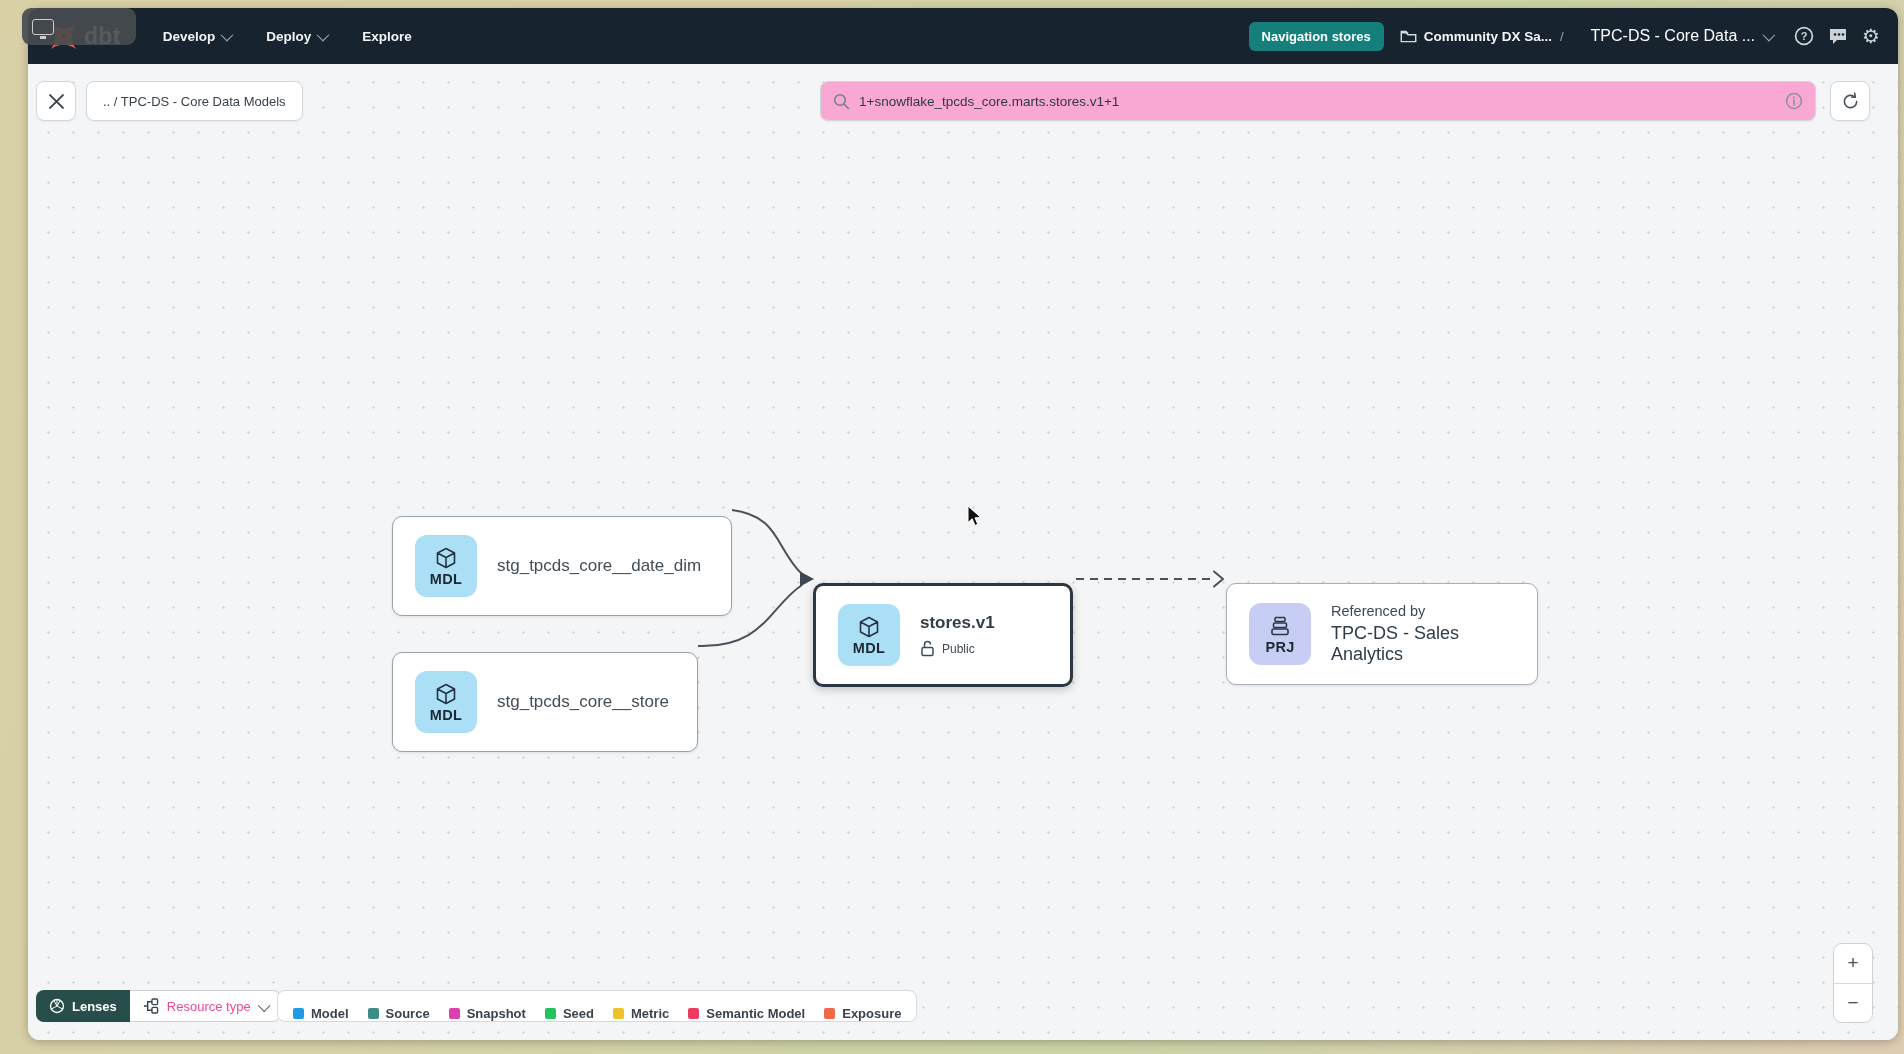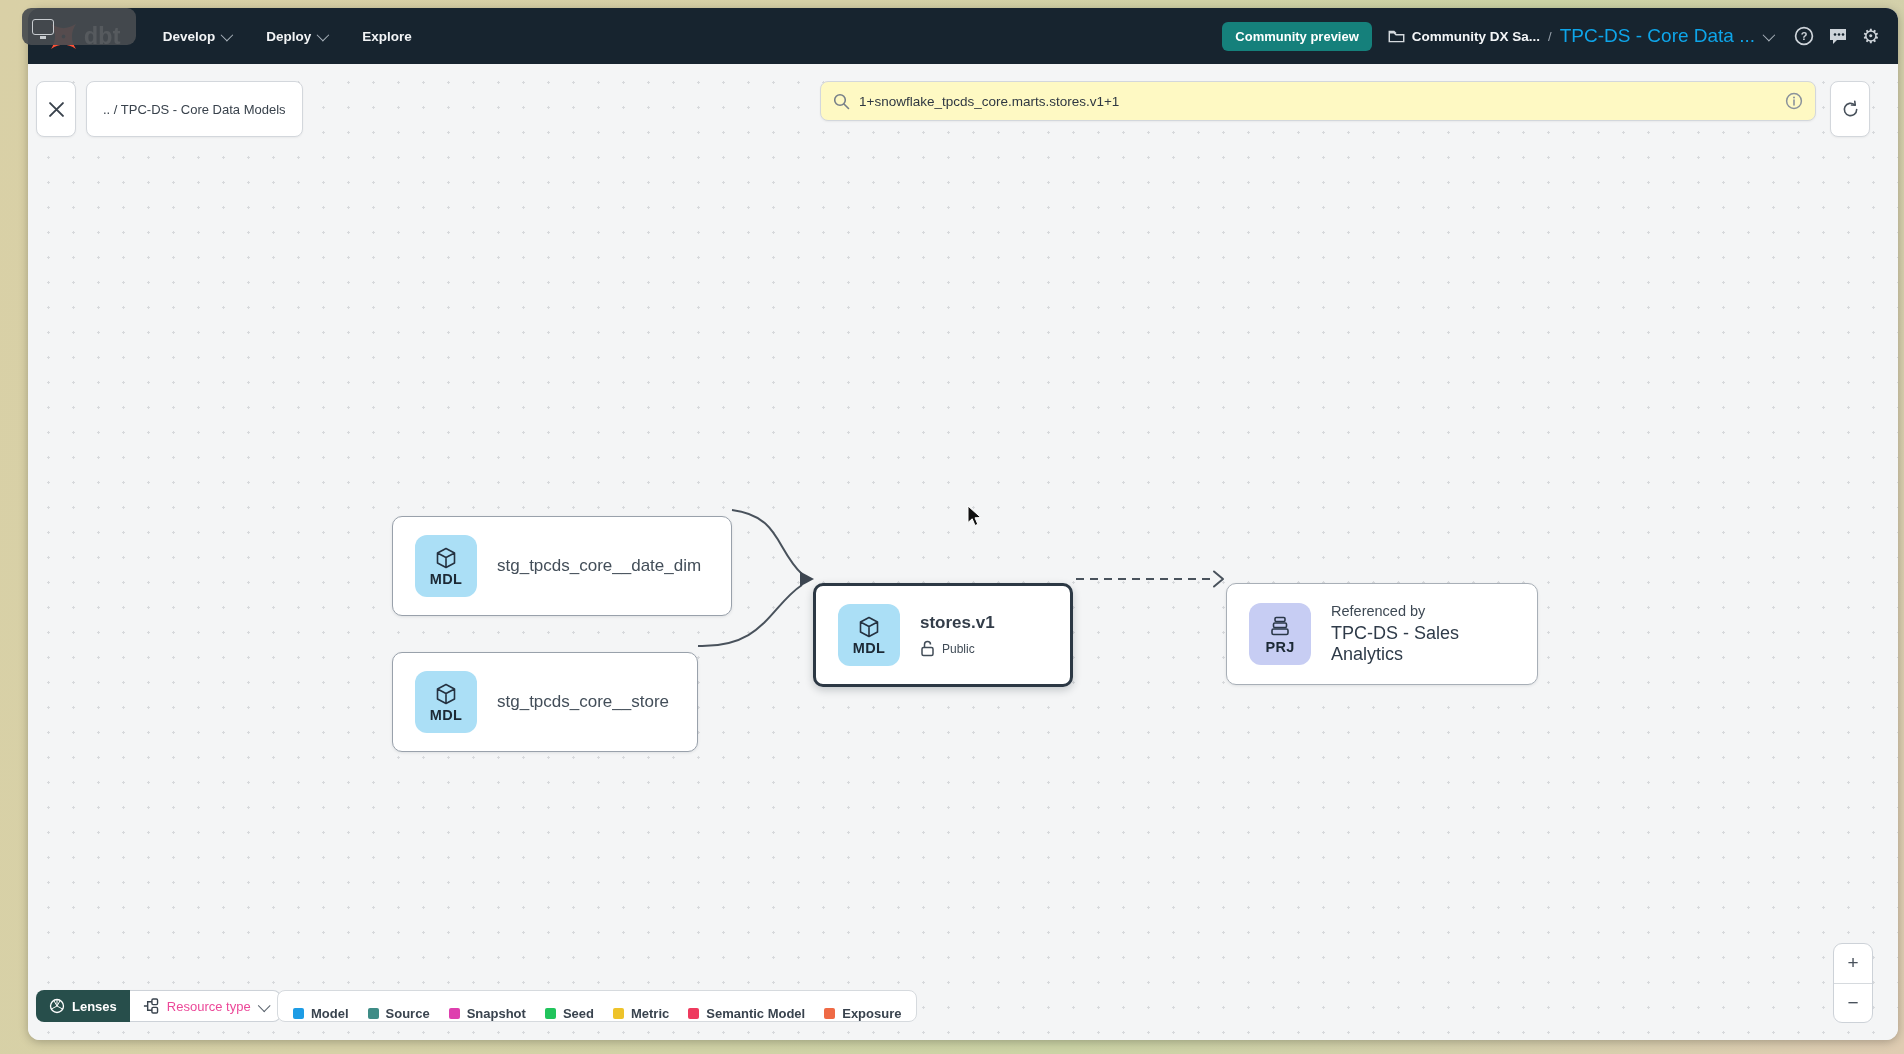--- a/index.html
+++ b/index.html
@@ -17,38 +17,38 @@
   .logo-text { color:#fff; font-size:23px; font-weight:700; letter-spacing:.3px; }
   .nav-menu { display:flex; align-items:center; gap:36px; margin-left:42px; }
   .nav-item { display:flex; align-items:center; gap:6px; color:#f2f4f6; font-size:13.5px; font-weight:600; cursor:pointer; }
   .chev { width:9px; height:9px; border-right:1.6px solid #aab3bc; border-bottom:1.6px solid #aab3bc;
     transform:rotate(45deg) translateY(-2px); display:inline-block; }
   .nav-right { position:absolute; right:18px; top:0; height:56px; display:flex; align-items:center; gap:16px; }
   .preview-badge { color:#fff; font-size:13px; font-weight:600; padding:7px 13px; border-radius:6px; cursor:pointer; }
   .crumb-group { display:flex; align-items:center; gap:8px; }
   .crumb-account { color:#f4f6f8; font-size:13.5px; font-weight:700; display:flex; align-items:center; gap:7px; }
   .crumb-sep { color:#9aa4ae; font-size:13px; }
-  .crumb-project { color:#0ea5e9; font-size:19px; }
+  .crumb-project { color:#ffffff; font-size:16px;margin-left:19px; }
   .nav-icons { display:flex; align-items:center; gap:14px; margin-left:6px; }
   .nav-icon { color:#cdd3d9; display:flex; align-items:center; cursor:pointer; }
   .gear-glyph { font-size:20px; line-height:1; color:#cdd3d9; }
 
   
   .rec-widget { position:absolute; left:22px; top:8px; width:114px; height:37px;
     background:rgba(72,76,80,.92); border-radius:9px; z-index:40; display:flex; align-items:center; padding-left:10px; }
   .rec-screen { width:22px; height:16px; border:1.8px solid #c8ccd0; border-radius:3px; position:relative; }
   .rec-screen:after { content:""; position:absolute; left:7px; bottom:-5px; width:6px; height:3px; background:#c8ccd0; }
 
   
-  .toolbar-btn { position:absolute; top:73px; height:56px; background:#fff; border:1px solid #d3d7dc;
+  .toolbar-btn { position:absolute; top:73px; height:40px; background:#fff; border:1px solid #d3d7dc;
     border-radius:8px; display:flex; align-items:center; justify-content:center;
     box-shadow:0 1px 2px rgba(0,0,0,.05); cursor:pointer; z-index:20; }
   .close-btn { left:8px; width:40px; }
   .chip { left:58px; padding:0 16px; font-size:13px; color:#39424c; cursor:pointer; }
-  .searchbar { position:absolute; top:73px; left:792px; width:996px; height:40px; background:#fef9c3;
+  .searchbar { position:absolute; top:73px; left:792px; width:996px; height:40px; background:#f9a8d4;
     border:1px solid #d3d7dc; border-radius:8px; display:flex; align-items:center; padding:0 12px;
     box-shadow:0 1px 2px rgba(0,0,0,.05); z-index:20; }
   .searchbar input { flex:1; border:none; outline:none; font-size:13.5px; color:#2f3842; margin-left:9px;
     font-family:"Liberation Sans","DejaVu Sans",sans-serif; background:transparent; }
   .refresh-btn { left:1802px; width:40px; }
 
   
   .canvas { position:absolute; left:0; top:56px; width:1870px; height:976px;
     background-color:#f4f5f6;
     background-image:radial-gradient(circle,#d7d9dc 1.3px,transparent 1.4px);
@@ -111,21 +111,21 @@
       </div>
       <div class="nav-item">
         <span>Deploy</span>
         <span class="chev"></span>
       </div>
       <div class="nav-item">
         <span>Explore</span>
       </div>
     </div>
     <div class="nav-right">
-      <div class="preview-badge" style="background: rgb(21, 128, 123);">Community preview</div>
+      <div class="preview-badge" style="background: rgb(21, 128, 123);">Navigation stores</div>
       <div class="crumb-group">
         <span class="crumb-account">
           <svg width="17" height="15" viewBox="0 0 20 17">
             <path d="M1.5 4.5 v10 h17 v-8 h-9 l-2.5-2.5 h-5.5 z M1.5 4.5 v-2 h5.5 l2.5 2.5" fill="none" stroke="#d4d9de" stroke-width="1.7"></path>
           </svg>
           <span>Community DX Sa...</span>
         </span>
         <span class="crumb-sep">/</span>
         <span class="crumb-project">TPC-DS - Core Data ...</span>
         <span class="chev"></span>

